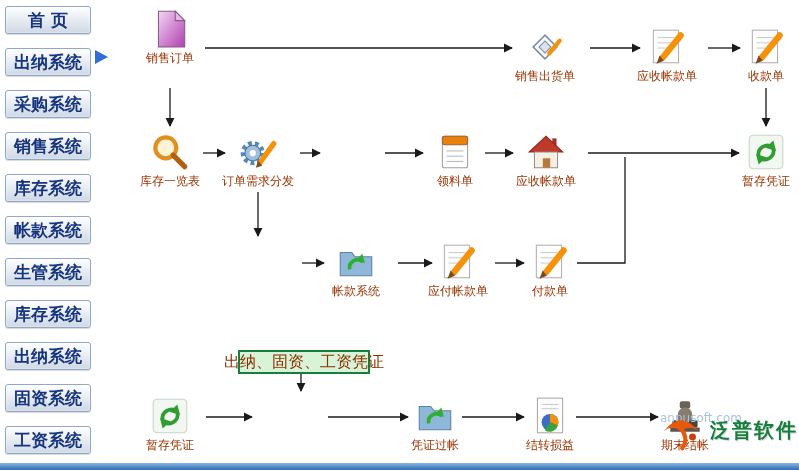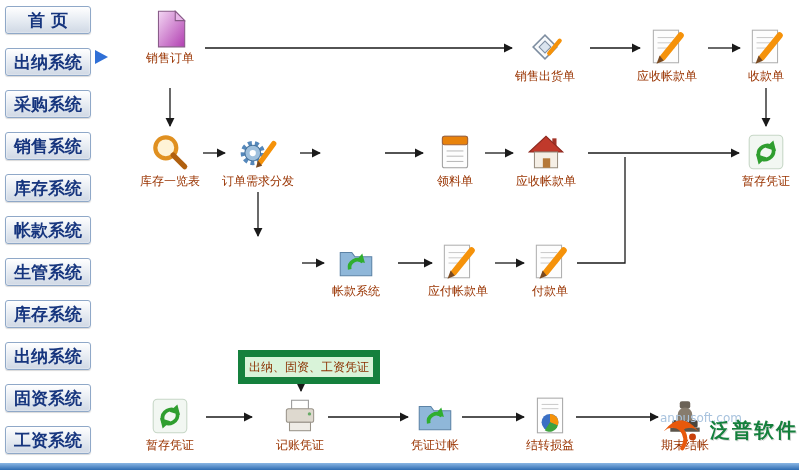--- a/index.html
+++ b/index.html
@@ -16,21 +16,21 @@
   .active-arrow{position:absolute;left:95px;top:50px;width:0;height:0;
         border-top:7px solid transparent;border-bottom:7px solid transparent;
         border-left:13px solid #2f6fd6;filter:drop-shadow(1px 1px 0 #9cbcе);}
 
   
   .node{position:absolute;width:90px;text-align:center;cursor:pointer;}
   .node .ic{width:42px;height:42px;display:block;margin:0 auto;}
   .nl{font-size:12px;color:#993300;margin-top:1px;line-height:15px;white-space:nowrap;}
 
   .annot{position:absolute;left:238px;top:350px;width:128px;height:20px;
-         background:#d9f3d9;border:7px solid #15803d;color:#8b3000;font-size:12px;
+         background:#d9f3d9;border:2px solid #15803d;color:#8b3000;font-size:16px;
          display:flex;align-items:center;justify-content:center;white-space:nowrap;}
 
   .arrows{position:absolute;left:0;top:0;pointer-events:none;}
 
   
   .wm-url{position:absolute;left:660px;top:411px;font-size:12px;color:#a9c3de;}
   .brand{position:absolute;left:658px;top:407px;display:flex;align-items:center;}
   .brand .blogo{width:46px;height:46px;}
   .brand .btxt{font-size:20px;font-weight:bold;color:#15803d;letter-spacing:2px;
                text-shadow:1px 1px 0 #d8d8d8;margin-left:6px;}
@@ -274,26 +274,20 @@
   </div>
 
   <div class="annot">出纳、固资、工资凭证</div>
 
   <div class="node" style="left:125px;top:395px">
     <svg class="ic">
         <use href="#i-recycle"></use>
       </svg>
     <div class="nl">暂存凭证</div>
   </div>
-  <div class="node" style="left:255px;top:395px">
-    <svg class="ic">
-        <use href="#i-printer"></use>
-      </svg>
-    <div class="nl">记账凭证</div>
-  </div>
   <div class="node" style="left:390px;top:395px">
     <svg class="ic">
         <use href="#i-foldersync"></use>
       </svg>
     <div class="nl">凭证过帐</div>
   </div>
   <div class="node" style="left:505px;top:395px">
     <svg class="ic">
         <use href="#i-piedoc"></use>
       </svg>

